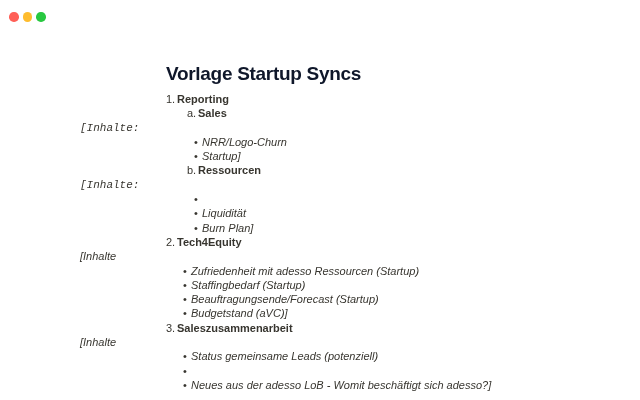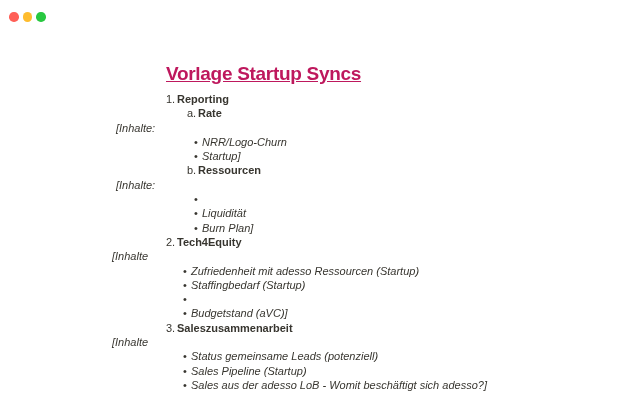--- a/index.html
+++ b/index.html
@@ -5,32 +5,32 @@
   * { margin:0; padding:0; box-sizing:border-box; }
   html,body { width:640px; height:400px; background:#ffffff; overflow:hidden;
               font-family:"Liberation Sans","DejaVu Sans",sans-serif; }
   .window { position:relative; width:640px; height:400px; background:#ffffff; }
 
   .traffic-lights { position:absolute; left:9px; top:12px; display:flex; gap:4px; }
   .tl-dot { width:9.5px; height:9.5px; border-radius:50%; }
 
   .doc { position:absolute; left:0; top:63px; width:640px; }
   .page-title { margin:0 0 7px 166px; font-size:19px; line-height:22px;
-                font-weight:700; color:#be185d; letter-spacing:-0.3px;text-decoration:underline; }
+                font-weight:700; color:#0f172a; letter-spacing:-0.3px; }
 
   .line { display:flex; align-items:flex-start; height:14.3px;
           font-size:11px; line-height:14.3px; color:#37352f; white-space:nowrap; }
   .marker { flex:0 0 auto; color:#37352f; }
   .bullet { flex:0 0 auto; color:#37352f; font-style:normal; }
 
   .ol1 { padding-left:166px; } .ol1 .marker { width:11px; }
   .ol2 { padding-left:187px; } .ol2 .marker { width:11px; }
-  .p1  { padding-left:112px; }
+  .p1  { padding-left:80px; }
   .b1  { padding-left:183px; } .b1 .bullet { width:8px; }
-  .p2  { padding-left:116px; }
+  .p2  { padding-left:80px;font-family:Liberation Mono, monospace; }
   .b2  { padding-left:194px; } .b2 .bullet { width:8px; }
 
   .bold   { font-weight:700; }
   .italic { font-style:italic; }
 </style>
 </head>
 <body>
 
 <div class="window">
 
@@ -42,21 +42,21 @@
 
   <div class="doc">
     <h1 class="page-title">Vorlage Startup Syncs</h1>
     <div>
         <div class="line ol1">
           <span class="marker">1.</span>
           <span class="bold ">Reporting</span>
         </div>
         <div class="line ol2">
           <span class="marker">a.</span>
-          <span class="bold ">Rate</span>
+          <span class="bold ">Sales</span>
         </div>
         <div class="line p2">
           <span class="italic">[Inhalte:</span>
         </div>
         <div class="line b2">
           <span class="bullet">•</span>
           <span class="italic">NRR/Logo-Churn</span>
         </div>
         <div class="line b2">
           <span class="bullet">•</span>
@@ -90,40 +90,40 @@
         <div class="line b1">
           <span class="bullet">•</span>
           <span class="italic">Zufriedenheit mit adesso Ressourcen (Startup)</span>
         </div>
         <div class="line b1">
           <span class="bullet">•</span>
           <span class="italic">Staffingbedarf (Startup)</span>
         </div>
         <div class="line b1">
           <span class="bullet">•</span>
+          <span class="italic">Beauftragungsende/Forecast (Startup)</span>
         </div>
         <div class="line b1">
           <span class="bullet">•</span>
           <span class="italic">Budgetstand (aVC)]</span>
         </div>
         <div class="line ol1">
           <span class="marker">3.</span>
           <span class="bold ">Saleszusammenarbeit</span>
         </div>
         <div class="line p1">
           <span class="italic">[Inhalte</span>
         </div>
         <div class="line b1">
           <span class="bullet">•</span>
           <span class="italic">Status gemeinsame Leads (potenziell)</span>
         </div>
         <div class="line b1">
           <span class="bullet">•</span>
-          <span class="italic">Sales Pipeline (Startup)</span>
         </div>
         <div class="line b1">
           <span class="bullet">•</span>
-          <span class="italic">Sales aus der adesso LoB - Womit beschäftigt sich adesso?]</span>
+          <span class="italic">Neues aus der adesso LoB - Womit beschäftigt sich adesso?]</span>
         </div>
       </div>
   </div>
 
 </div>
 
 </body></html>

